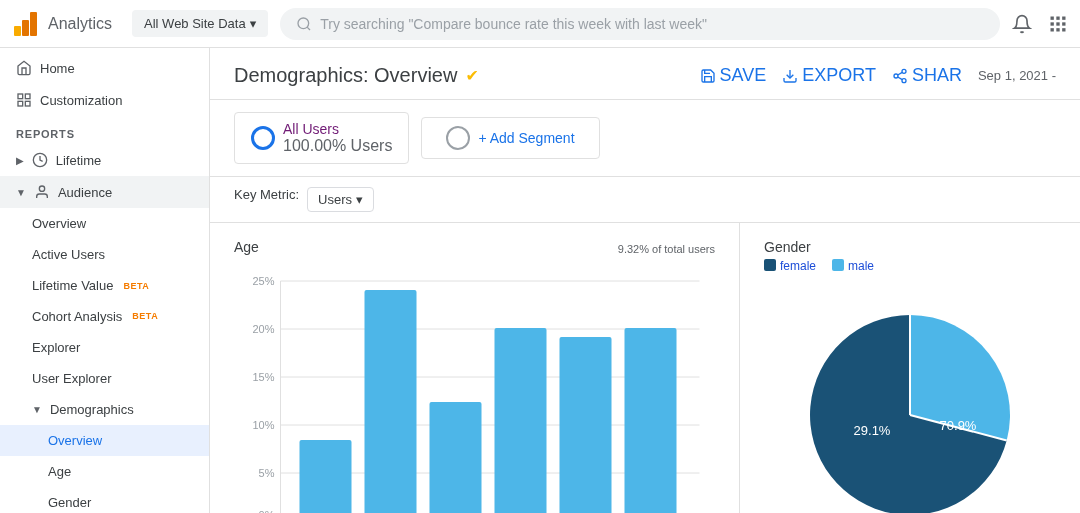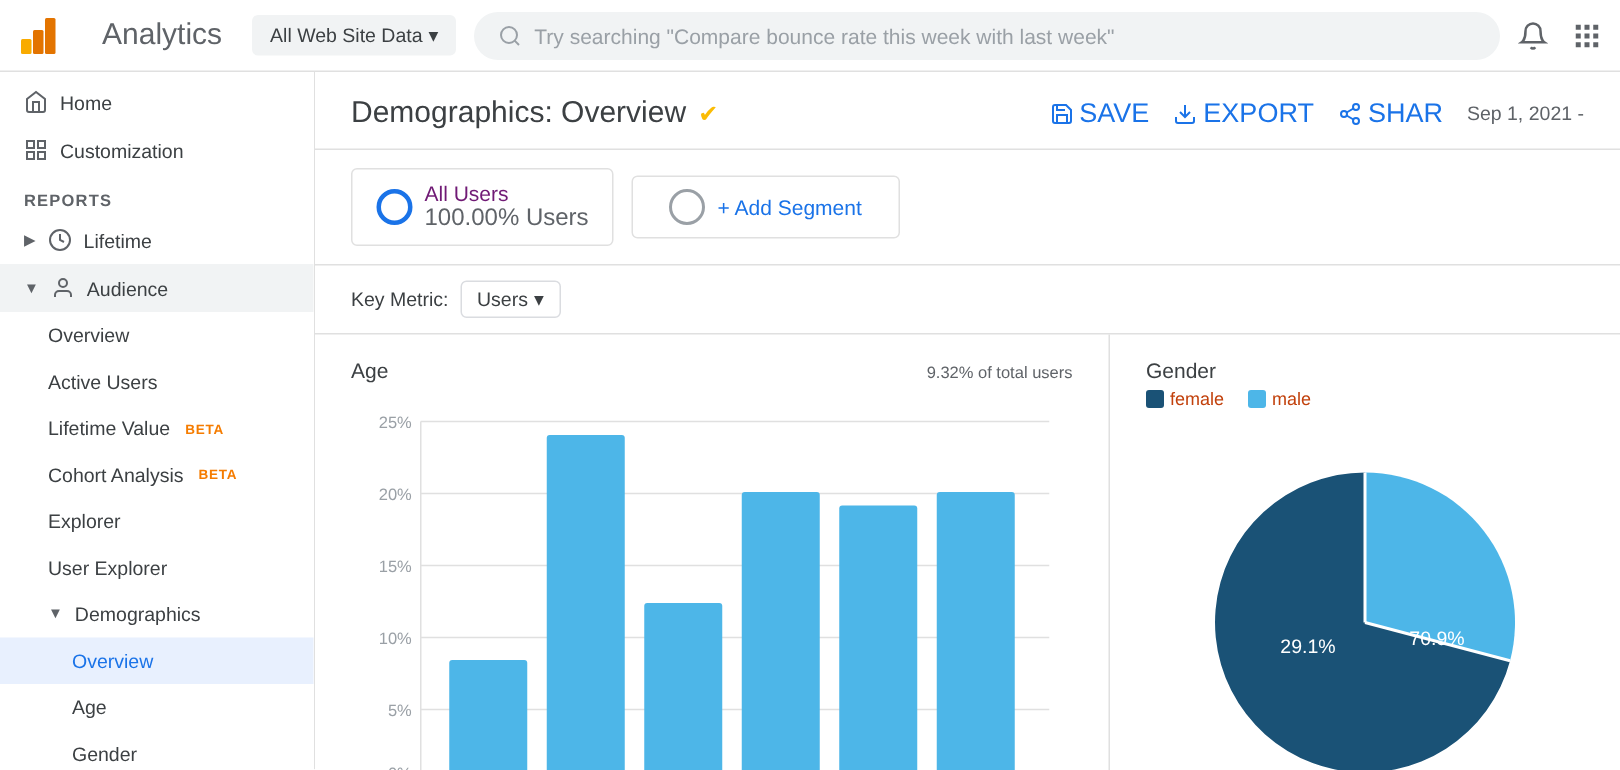--- a/index.html
+++ b/index.html
@@ -2,21 +2,21 @@
 <html><head>
   <meta charset="utf-8">
   <style>
     * { margin: 0; padding: 0; box-sizing: border-box; }
     body { font-family: 'Google Sans', Arial, sans-serif; font-size: 13px; color: #3c4043; background: #fff; width: 1080px; height: 513px; overflow: hidden; display: flex; flex-direction: column; }
 
     
     .header { display: flex; align-items: center; height: 48px; padding: 0 12px; border-bottom: 1px solid #e0e0e0; gap: 12px; background: #fff; }
     .logo { display: flex; align-items: center; gap: 8px; }
     .logo-icon { width: 28px; height: 28px; }
-    .logo-text { font-size: 20px; color: #5f6368; font-weight: 400; margin-left: 20px; }
+    .logo-text { font-size: 16px; color: #5f6368; font-weight: 400; }
     .property-selector { display: flex; align-items: flex-start; gap: 4px; background: #f1f3f4; border-radius: 4px; padding: 6px 12px; cursor: pointer; font-size: 13px; color: #3c4043; margin-left: 8px; }
     .search-bar { flex: 1; display: flex; align-items: center; gap: 8px; background: #f1f3f4; border-radius: 24px; padding: 8px 16px; color: #9aa0a6; font-size: 14px; }
     .header-actions { display: flex; align-items: center; gap: 16px; margin-left: auto; }
     .header-icon { width: 20px; height: 20px; color: #5f6368; cursor: pointer; }
 
     
     .body { display: flex; flex: 1; overflow: hidden; }
 
     
     .sidebar { width: 210px; min-width: 210px; background: #fff; border-right: 1px solid #e0e0e0; overflow-y: auto; padding-top: 4px; }
@@ -41,34 +41,34 @@
     
     .segment-bar { display: flex; align-items: center; gap: 12px; padding: 12px 24px; border-bottom: 1px solid #e0e0e0; }
     .segment-chip { display: flex; align-items: center; gap: 8px; border: 1px solid #e0e0e0; border-radius: 4px; padding: 8px 16px; cursor: pointer; }
     .segment-circle { width: 24px; height: 24px; border-radius: 50%; border: 3px solid #1a73e8; display: flex; align-items: center; justify-content: center; flex-shrink: 0; }
     .segment-circle-empty { width: 24px; height: 24px; border-radius: 50%; border: 2px solid #9aa0a6; display: flex; align-items: center; justify-content: center; flex-shrink: 0; }
     .segment-info .name { font-size: 14px; font-weight: 500; color: #701a75; }
     .segment-info .sub { font-size: 16px; color: #5f6368; }
     .add-segment { display: flex; align-items: center; gap: 8px; border: 1px solid #e0e0e0; border-radius: 4px; padding: 8px 24px; cursor: pointer; color: #1a73e8; font-size: 14px; }
 
     
-    .metric-row { display: flex; align-items: center; gap: 8px; padding: 10px 24px; border-bottom: 1px solid #e0e0e0; }
+    .metric-row { display: flex; gap: 8px; padding: 10px 24px; border-bottom: 1px solid #e0e0e0; }
     .metric-label { font-size: 13px; color: #3c4043; font-weight: 500; }
     .metric-select { display: flex; align-items: center; gap: 4px; border: 1px solid #dadce0; border-radius: 4px; padding: 4px 10px; cursor: pointer; font-size: 13px; color: #3c4043; background: #fff; }
 
     
     .charts-area { display: flex; gap: 0; padding: 0; flex: 1; }
     .chart-section { flex: 1; padding: 16px 24px; border-right: 1px solid #e0e0e0; }
     .chart-section:last-child { border-right: none; }
     .chart-title { font-size: 14px; font-weight: 500; color: #3c4043; margin-bottom: 4px; }
 
     
     .gender-section { width: 340px; min-width: 340px; padding: 16px 24px; }
     .legend { display: flex; gap: 16px; margin-bottom: 12px; align-items: center; }
-    .legend-item { display: flex; align-items: center; gap: 4px; font-size: 12px; color: #c2410c; }
+    .legend-item { display: flex; gap: 4px; font-size: 12px; color: #1d4ed8; }
     .legend-dot { width: 12px; height: 12px; border-radius: 2px; }
     .pie-container { display: flex; justify-content: center; align-items: center; height: 260px; }
   </style>
 </head>
 <body>
 
 <div class="header">
   <div class="logo">
 
     <svg class="logo-icon" viewBox="0 0 28 28">

